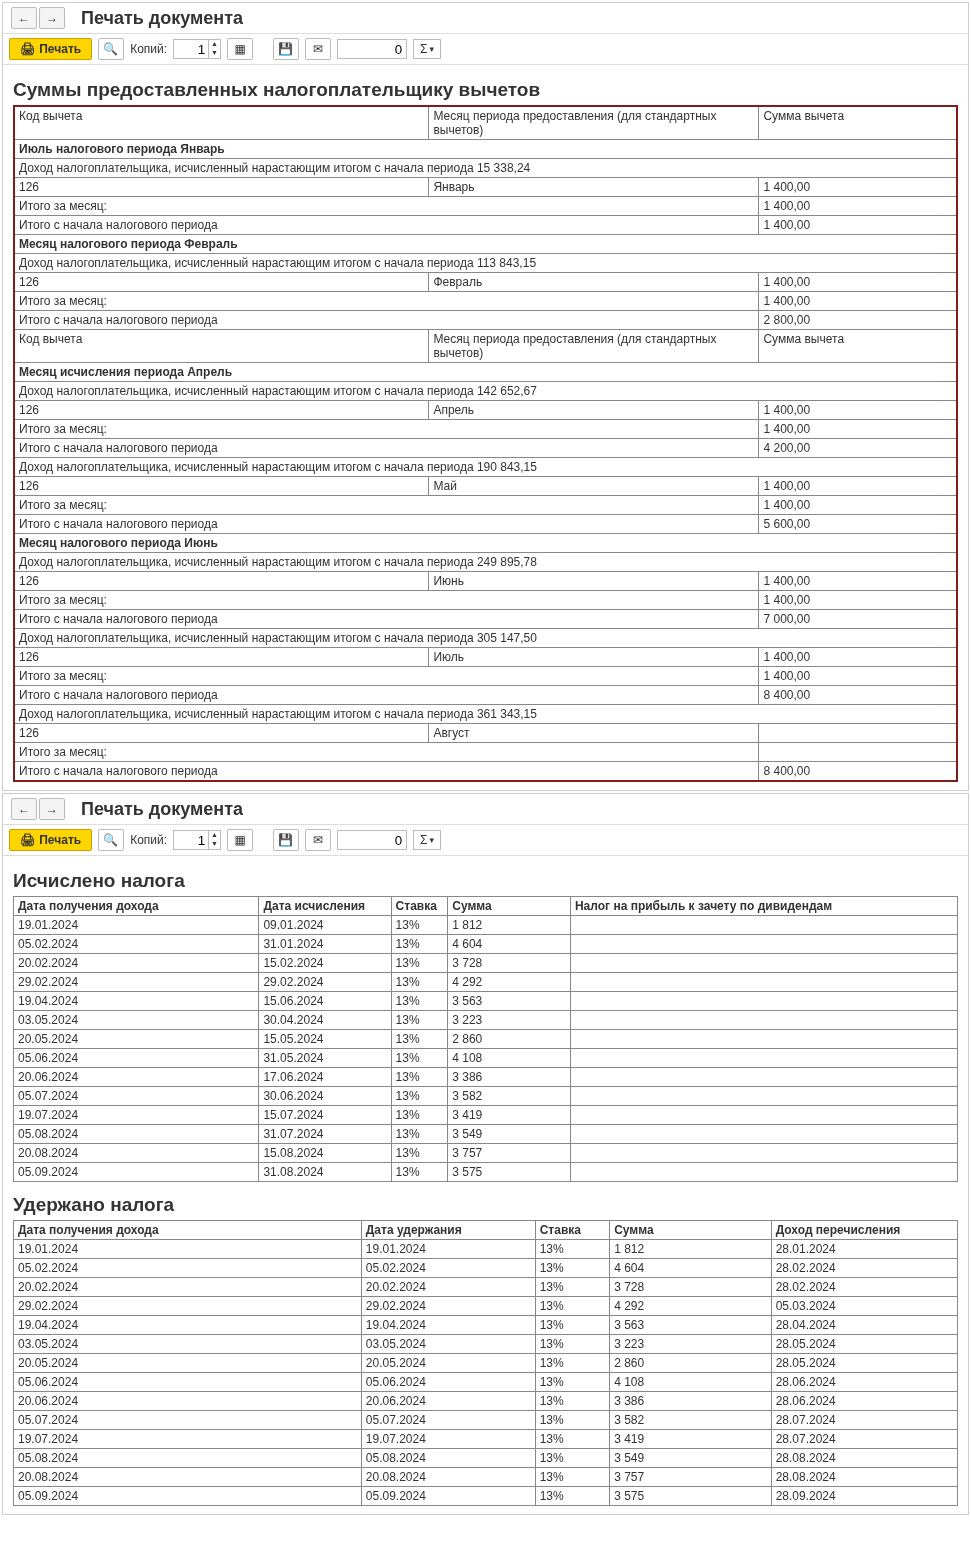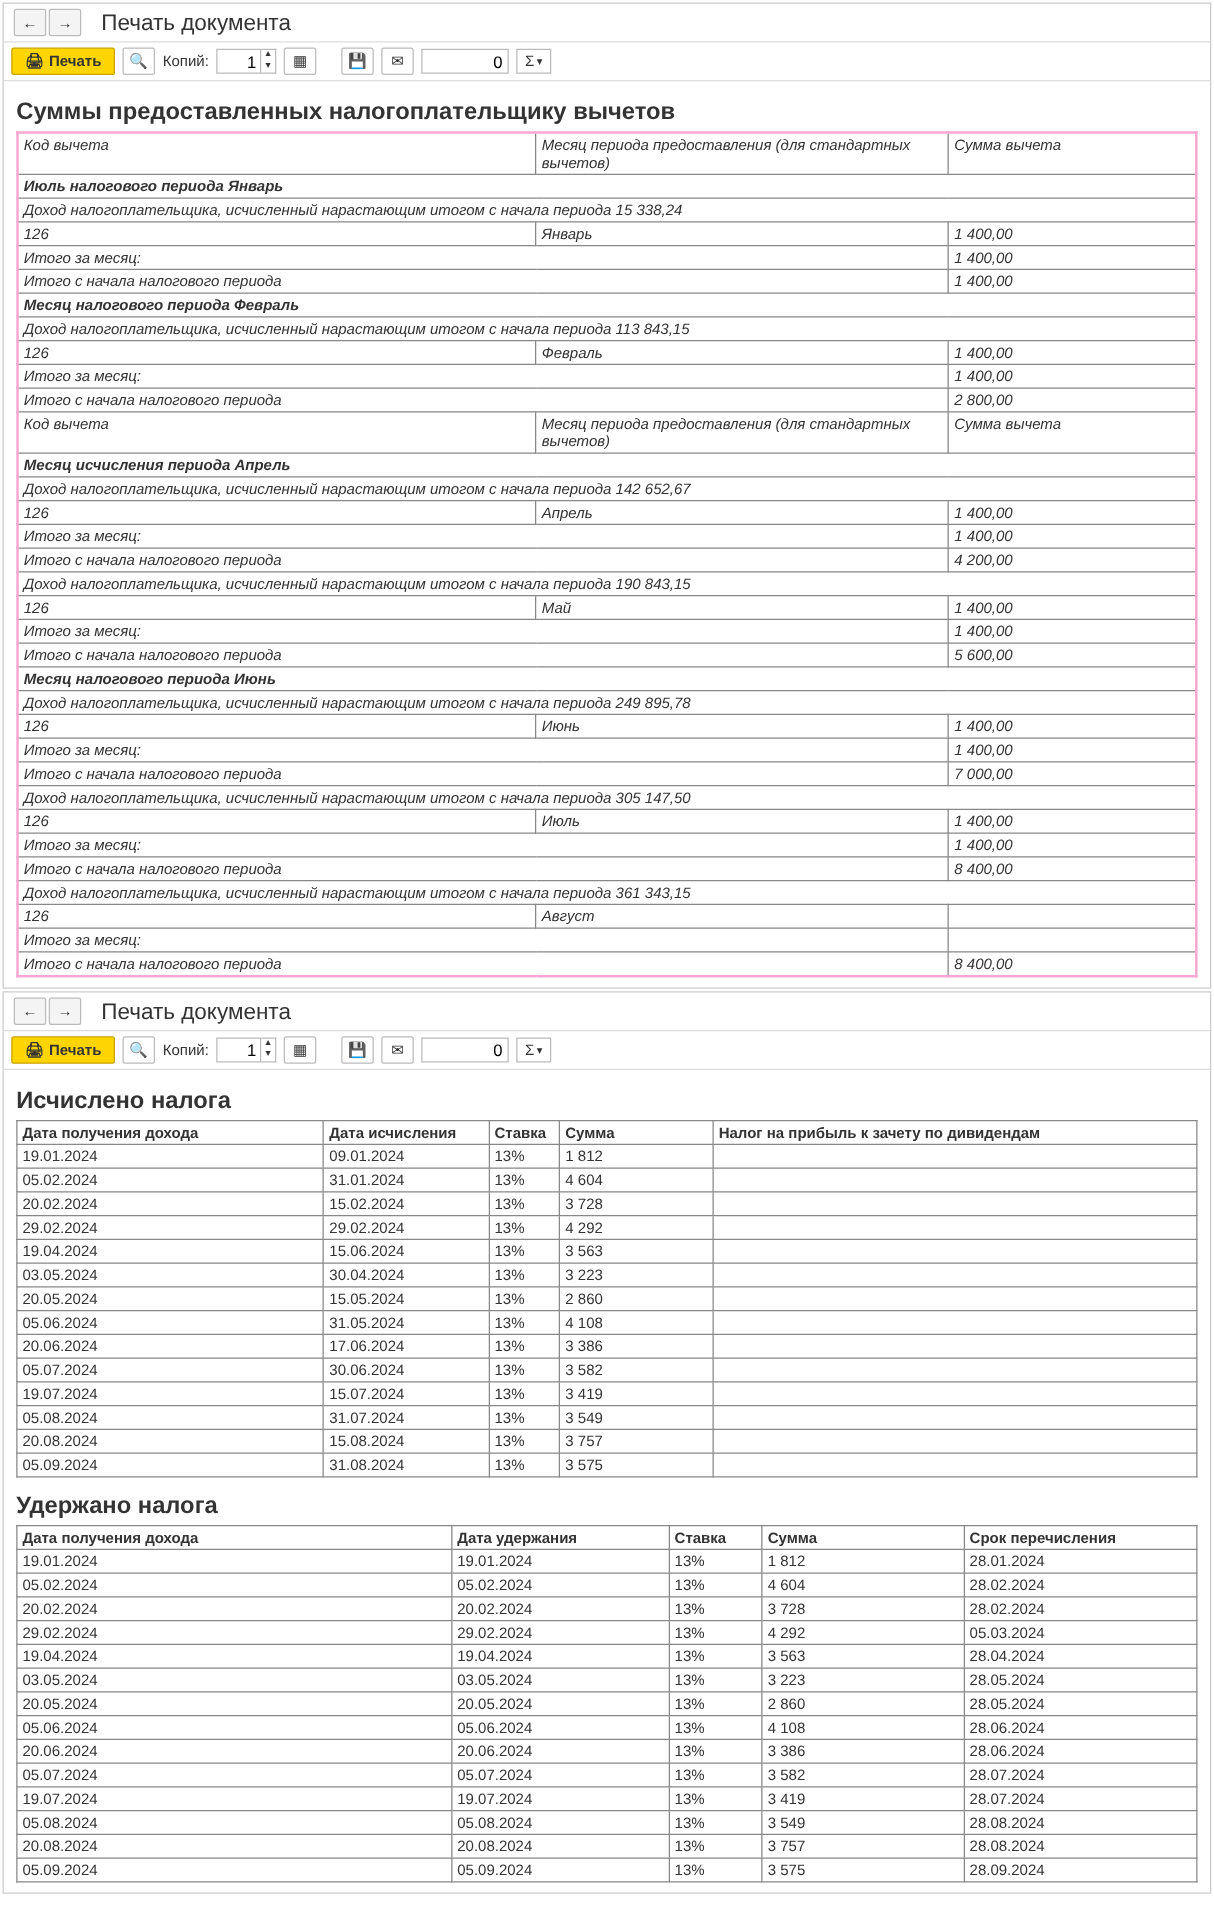--- a/index.html
+++ b/index.html
@@ -1,35 +1,35 @@
 <!DOCTYPE html>
 <html><head>
 <meta charset="utf-8">
 <style>
   * { box-sizing: border-box; }
   body { margin:0; font-family: Arial, sans-serif; font-size:12px; color:#333; background:#fff; }
   .window { border:1px solid #ccc; margin:2px; }
   .winhdr { display:flex; align-items:center; padding:4px 8px; border-bottom:1px solid #ddd; }
   .nav-btn { width:26px; height:22px; border:1px solid #bbb; background:#f4f4f4; margin-right:2px; display:flex; align-items:center; justify-content:center; border-radius:2px; }
-  .title { font-size:18px; margin-left:14px; font-weight:400; }
+  .title { font-size:18px; margin-left:14px; font-weight:700; }
   .toolbar { display:flex; align-items:center; padding:4px 6px; border-bottom:1px solid #ddd; gap:6px; }
   .btn-print { background:#ffd500; border:1px solid #c9a200; padding:3px 10px; border-radius:2px; display:flex; align-items:center; gap:4px; font-weight:bold; }
   .tb-btn { width:26px; height:22px; border:1px solid #bbb; background:#fff; display:flex; align-items:center; justify-content:center; border-radius:2px; }
   .spin { width:36px; height:20px; text-align:right; border:1px solid #bbb; padding:1px 3px; }
   .spin-wrap { display:flex; }
   .spin-arrows { width:12px; border:1px solid #bbb; border-left:none; display:flex; flex-direction:column; font-size:7px; line-height:1; }
   .spin-arrows span { flex:1; text-align:center; }
   .num-field { width:70px; height:20px; text-align:right; border:1px solid #bbb; padding:1px 4px; }
   .sigma { border:1px solid #bbb; padding:2px 6px; display:flex; align-items:center; gap:2px; }
   .content { padding:8px 10px; }
   .sect-title { font-weight:bold; font-size:19px; margin:6px 0 4px 0; }
   table.dt { border-collapse:collapse; width:100%; font-size:12px; }
   table.dt td, table.dt th { border:1px solid #888; padding:2px 4px; text-align:left; vertical-align:top; }
   .num { text-align:right; }
-  .redtbl { border:2px solid #f9a8d4;font-style:italic; }
+  .redtbl { border:2px solid #7f1d1d; }
   .mhdr { font-weight:bold; }
   .gap { height:6px; }
 </style>
 </head>
 <body>
 
 <div class="window">
   <div class="winhdr">
     <div class="nav-btn">←</div>
     <div class="nav-btn">→</div>
@@ -378,21 +378,21 @@
           <col style="width:6%">
           <col style="width:13%">
           <col style="width:15%">
         </colgroup>
       <thead>
           <tr>
         <th>Дата получения дохода</th>
         <th>Дата удержания</th>
         <th>Ставка</th>
         <th>Сумма</th>
-        <th>Срок перечисления</th>
+        <th>Доход перечисления</th>
       </tr>
         </thead>
       <tbody id="sec3-body">
           <tr>
             <td>19.01.2024</td>
             <td>19.01.2024</td>
             <td>13%</td>
             <td class="num">1 812</td>
             <td class="num">28.01.2024</td>
           </tr>

